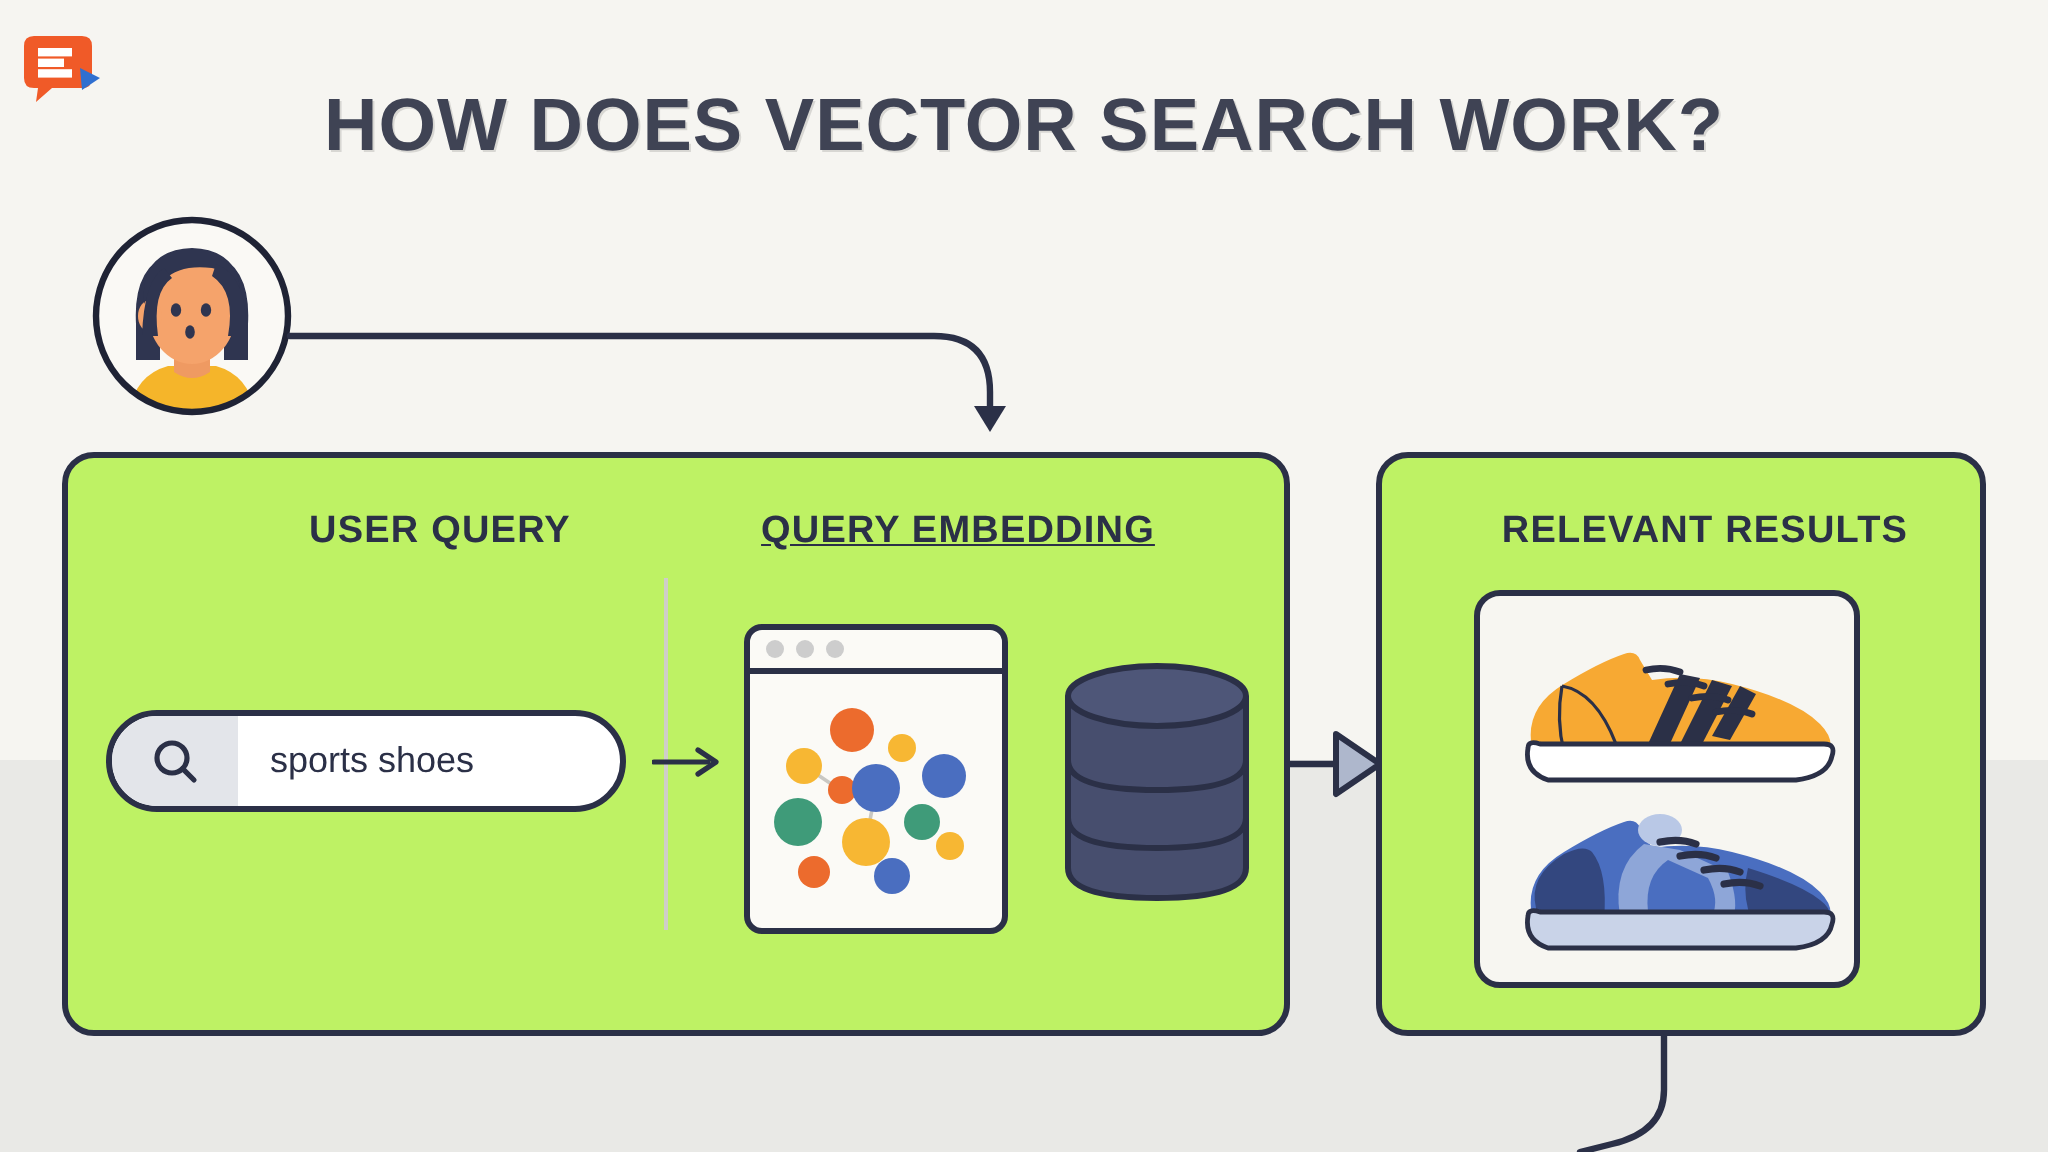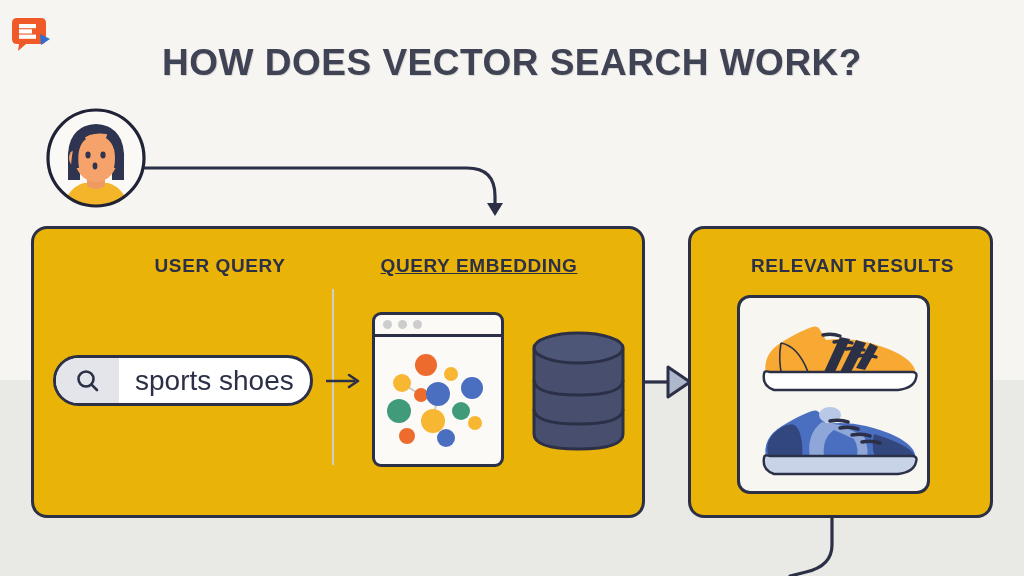--- a/index.html
+++ b/index.html
@@ -64,21 +64,21 @@
     position: absolute;
     left: 0;
     top: 0;
     width: 1024px;
     height: 576px;
     pointer-events: none;
   }
   
   .panel {
     position: absolute;
-    background: #eab308;
+    background: #bef264;
     border: 3px solid #2b3047;
     border-radius: 16px;
     box-sizing: border-box;
   }
   #panel-left {
     left: 31px;
     top: 226px;
     width: 614px;
     height: 292px;
   }
@@ -127,21 +127,21 @@
     width: 63px;
     height: 100%;
     background: #e3e5ea;
     display: flex;
     align-items: center;
     justify-content: center;
     flex: 0 0 auto;
   }
   .search-text {
     padding-left: 16px;
-    font-size: 28px;
+    font-size: 18px;
     color: #2b3047;
     font-family: "Liberation Sans", sans-serif;
     white-space: nowrap;
   }
   
   .pill-arrow {
     position: absolute;
     left: 292px;
     top: 142px;
     width: 36px;

